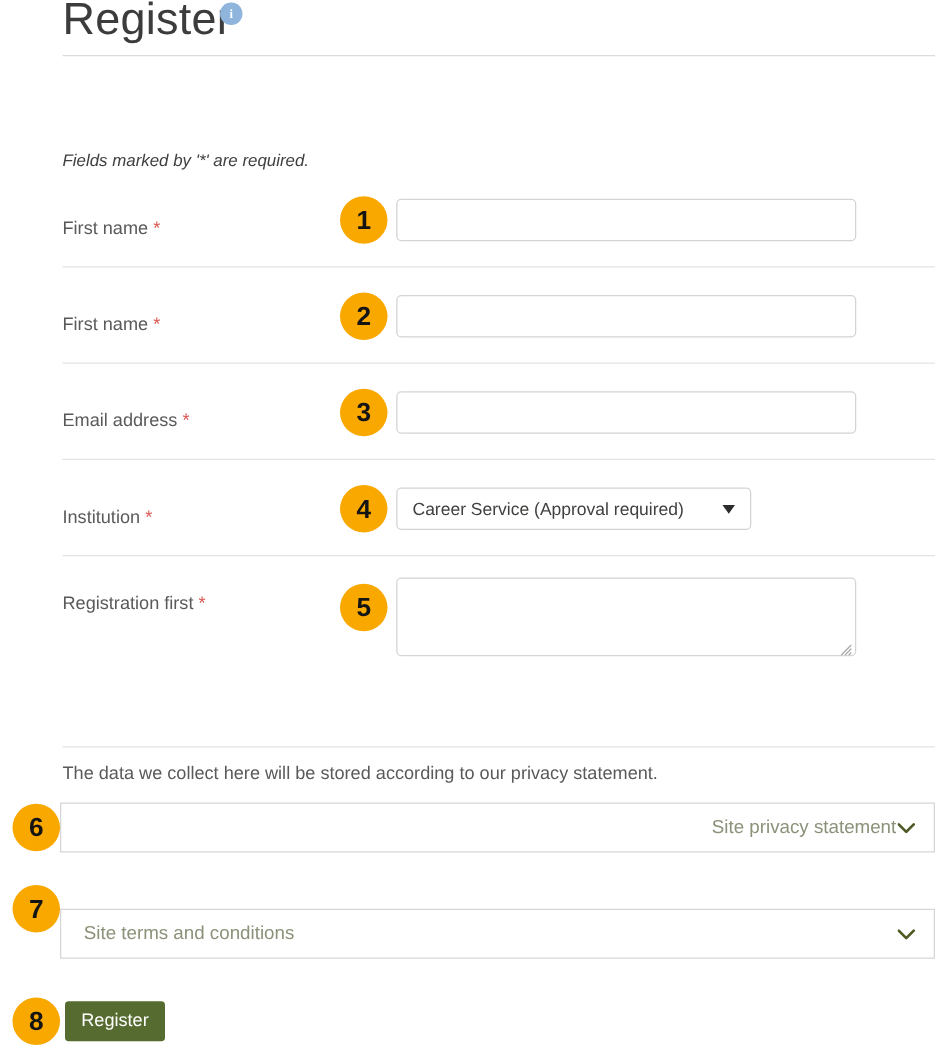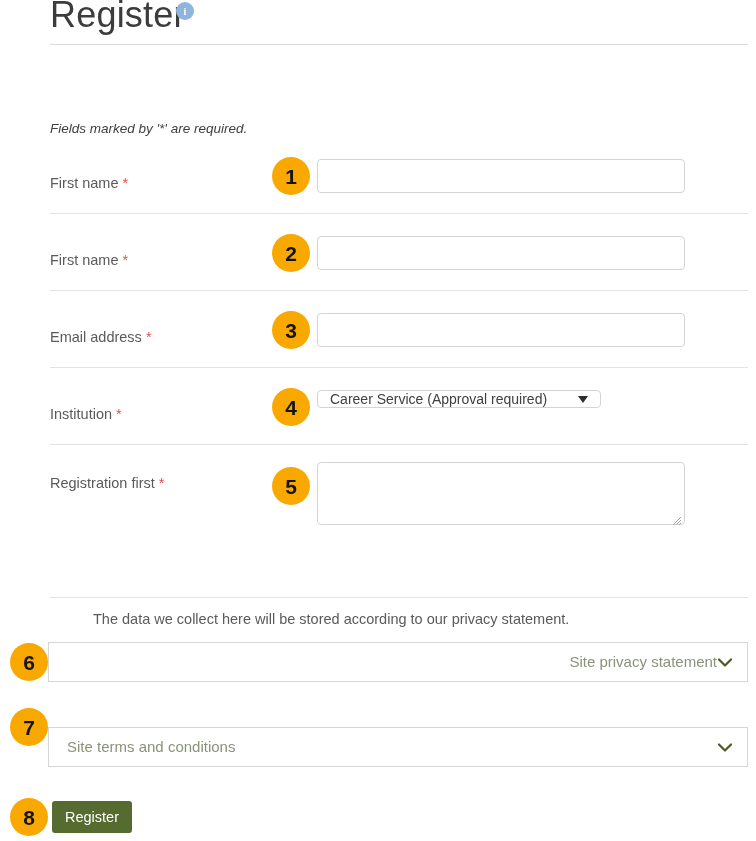--- a/index.html
+++ b/index.html
@@ -121,21 +121,21 @@
     font-family: "Liberation Sans", sans-serif;
     font-size: 14px;
     color: #4a4a4a;
     padding: 4px 10px;
     outline: none;
   }
 
   .select-input {
     position: absolute;
     box-sizing: border-box;
-    height: 18px;
+    height: 34px;
     border: 1px solid #d4d4d4;
     border-radius: 4px;
     background: #ffffff;
     display: flex;
     align-items: center;
     padding: 0 10px 0 12px;
     font-size: 14px;
     color: #41403f;
   }
   .select-value {
@@ -332,21 +332,21 @@
     <span class="resize-grip" style="left:622px; top:38px;">
       <svg width="10" height="10" viewBox="0 0 10 10">
         <path d="M9 1 L1 9 M9 4 L4 9 M9 7 L7 9" stroke="#a9a9a9" stroke-width="1" fill="none"></path>
       </svg>
     </span>
   </div>
   <div class="step-badge" style="left:272px; top:467px;">5</div>
 
 
   <div class="privacy-rule" style="top:597px;"></div>
-  <div class="privacy-note" style="top:609px;margin-left:43px;">The data we collect here will be stored according to our privacy statement.</div>
+  <div class="privacy-note" style="top:609px;">The data we collect here will be stored according to our privacy statement.</div>
 
   <div class="accordion" style="top:642px;text-align:right;">
     <span class="accordion-label">Site privacy statement</span>
     <span class="accordion-chevron">
       <svg width="14" height="9" viewBox="0 0 14 9">
         <path d="M1 1.5 L7 7.5 L13 1.5" stroke="#4f5b24" stroke-width="2.2" fill="none" stroke-linecap="round" stroke-linejoin="round"></path>
       </svg>
     </span>
   </div>
   <div class="step-badge" style="left:10px; top:643px;">6</div>

